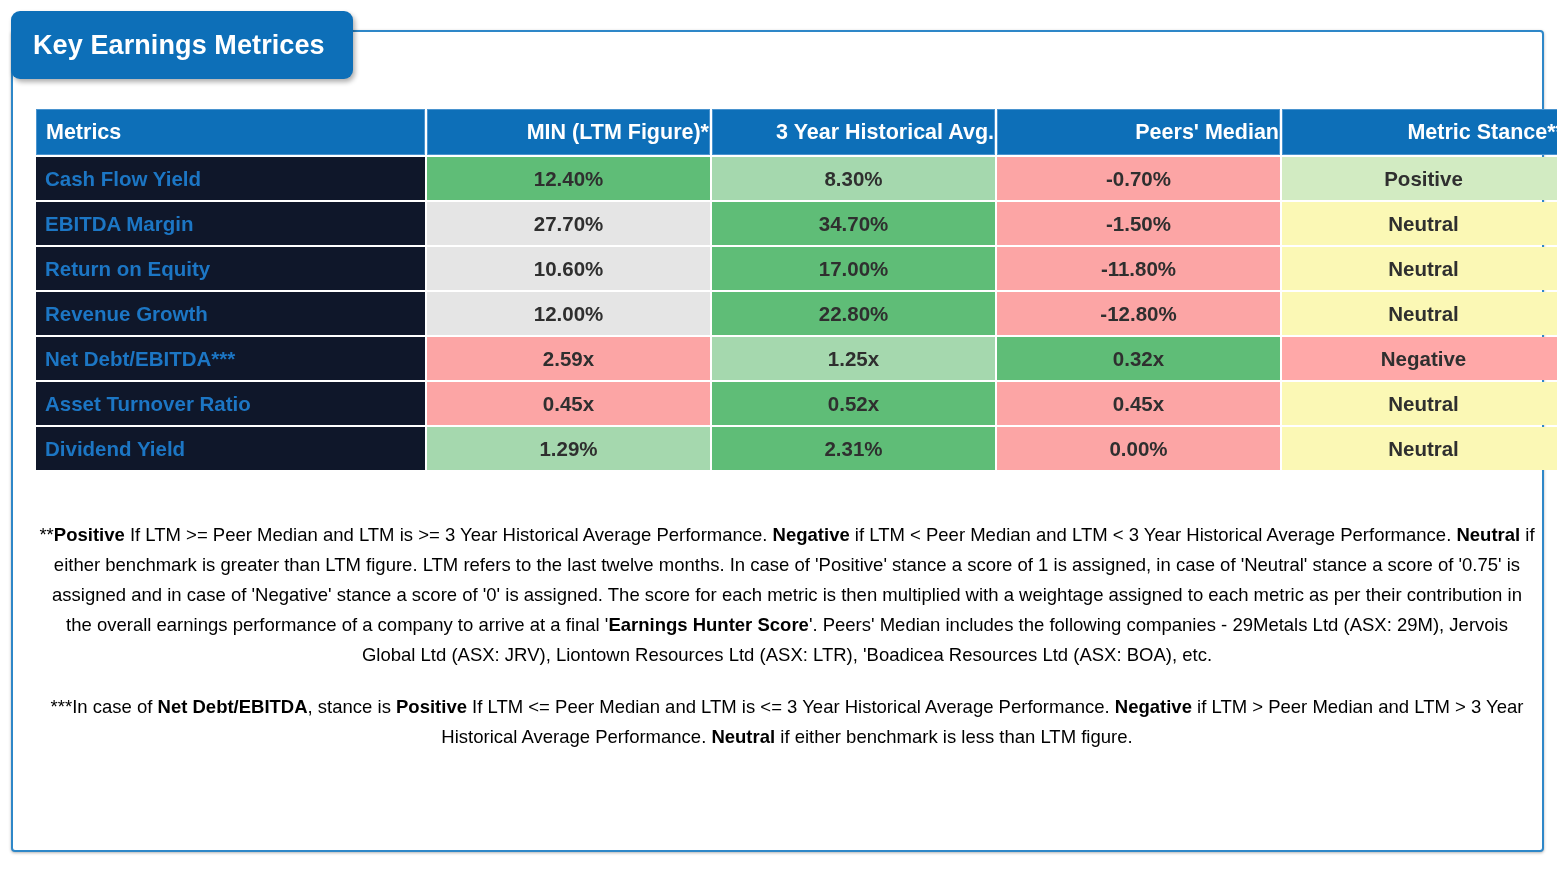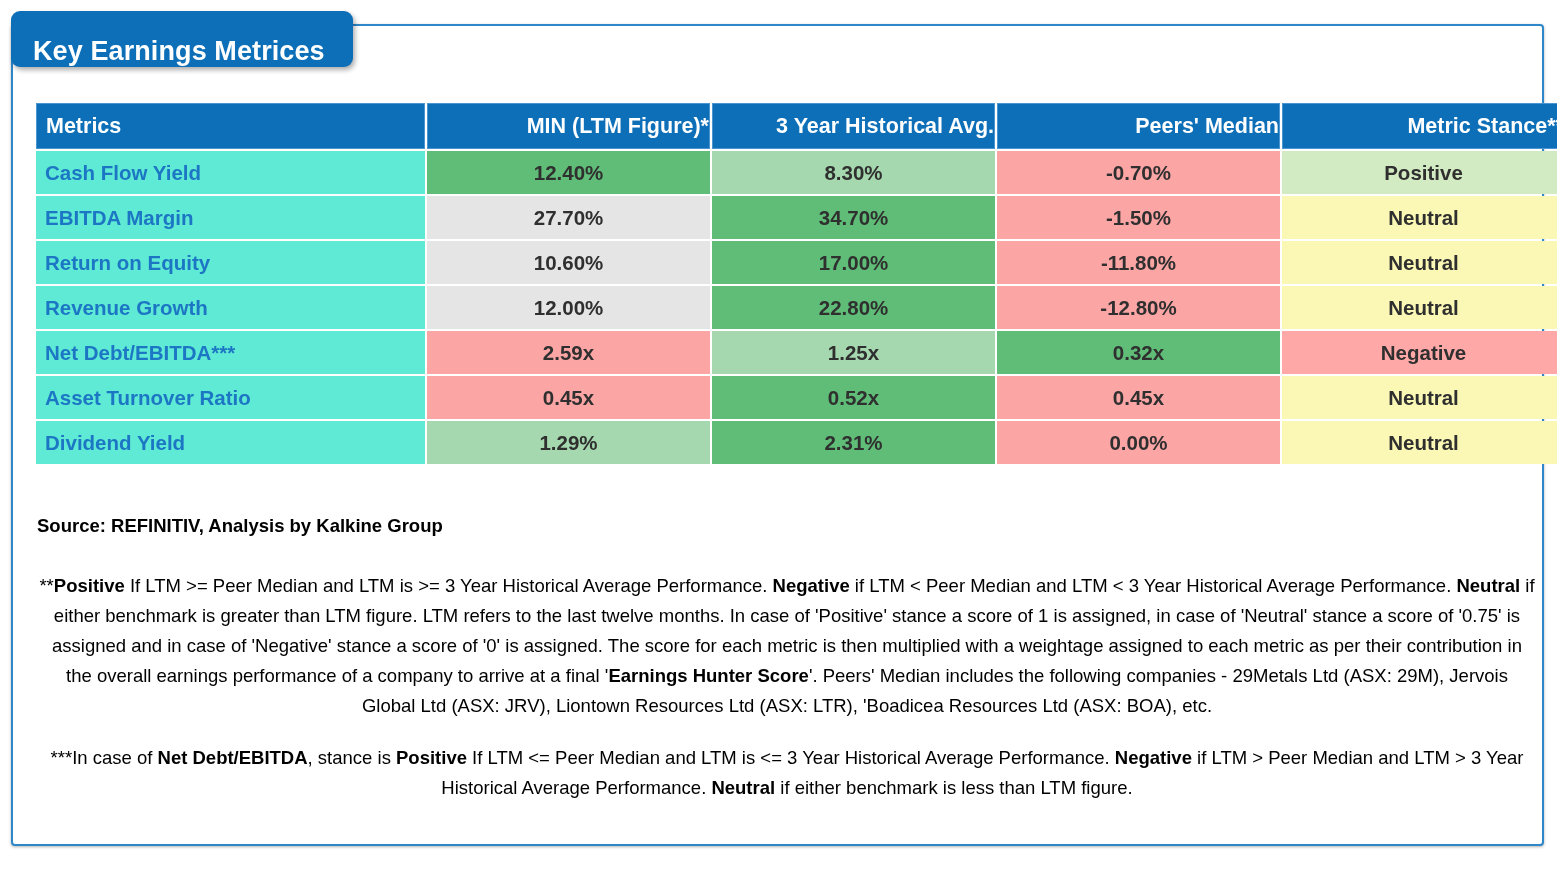--- a/index.html
+++ b/index.html
@@ -12,39 +12,39 @@
     height: 873px;
     font-family: "Liberation Sans", sans-serif;
     overflow: hidden;
     position: relative;
   }
 
   
   #card {
     position: absolute;
     left: 11px;
-    top: 24px;
+    top: 30px;
     width: 1533px;
     height: 822px;
     box-sizing: border-box;
     border: 2px solid #2e87c8;
     border-radius: 4px;
     background: #ffffff;
     box-shadow: 0 1px 3px rgba(0,0,0,0.30);
   }
 
   
   #title-tab {
     position: absolute;
     left: 11px;
     top: 11px;
-    height: 56px;
+    height: 68px;
     padding: 0 28px 0 22px;
     display: flex;
-    align-items: flex-end;
+    align-items: center;
     background: #0d6fb8;
     border-radius: 9px;
     box-shadow: 2px 3px 5px rgba(0,0,0,0.32);
     z-index: 5;
   }
   #title-tab .title-text {
     color: #ffffff;
     font-size: 27px;
     font-weight: bold;
     letter-spacing: 0.1px;
@@ -80,21 +80,21 @@
     width: 378px;
   }
   th.col-val { text-align: right; width: 281px; }
 
   #metrics-table td {
     height: 43px;
     vertical-align: middle;
     font-size: 20.5px;
   }
   td.metric-name {
-    background: #5eead4;
+    background: #0f172a;
     color: #1c76c4;
     font-weight: bold;
     text-align: left;
     padding-left: 9px !important;
     font-size: 20.5px;
   }
   td.value-cell {
     text-align: center;
     color: #2f2f2f;
     font-weight: bold;
@@ -195,21 +195,20 @@
           <td class="metric-name">Dividend Yield</td>
           <td class="value-cell fill-g1">1.29%</td>
           <td class="value-cell fill-g3">2.31%</td>
           <td class="value-cell fill-none">0.00%</td>
           <td class="value-cell stance-neutral">Neutral</td>
         </tr>
       </tbody>
   </table>
 
   <div id="notes">
-    <p class="note-bold">Source: REFINITIV, Analysis by Kalkine Group</p>
     <p class="note-para" id="stance-note"><span>**</span><b>Positive</b><span> If LTM &gt;= Peer Median and LTM is &gt;= 3 Year Historical Average Performance. </span><b>Negative</b><span> if LTM &lt; Peer Median and LTM &lt; 3 Year Historical Average Performance. </span><b>Neutral</b><span> if either benchmark is greater than LTM figure. LTM refers to the last twelve months. In case of 'Positive' stance a score of 1 is assigned, in case of 'Neutral' stance a score of '0.75' is assigned and in case of 'Negative' stance a score of '0' is assigned. The score for each metric is then multiplied with a weightage assigned to each metric as per their contribution in the overall earnings performance of a company to arrive at a final '</span><b>Earnings Hunter Score</b><span>'. Peers' Median includes the following companies - 29Metals Ltd  (ASX: 29M), Jervois Global Ltd (ASX: JRV), Liontown Resources Ltd (ASX: LTR), 'Boadicea Resources Ltd (ASX: BOA), etc.</span></p>
     <p class="note-para" id="netdebt-note"><span>***In case of </span><b>Net Debt/EBITDA</b><span>, stance is </span><b>Positive</b><span> If LTM &lt;= Peer Median and LTM is &lt;= 3 Year Historical Average Performance. </span><b>Negative</b><span> if LTM &gt; Peer Median and LTM &gt; 3 Year Historical Average Performance. </span><b>Neutral</b><span> if either benchmark is less than LTM figure.</span></p>
   </div>
 
 </div>
 
 <div id="title-tab">
   <span class="title-text">Key Earnings Metrices</span>
 </div>
 

